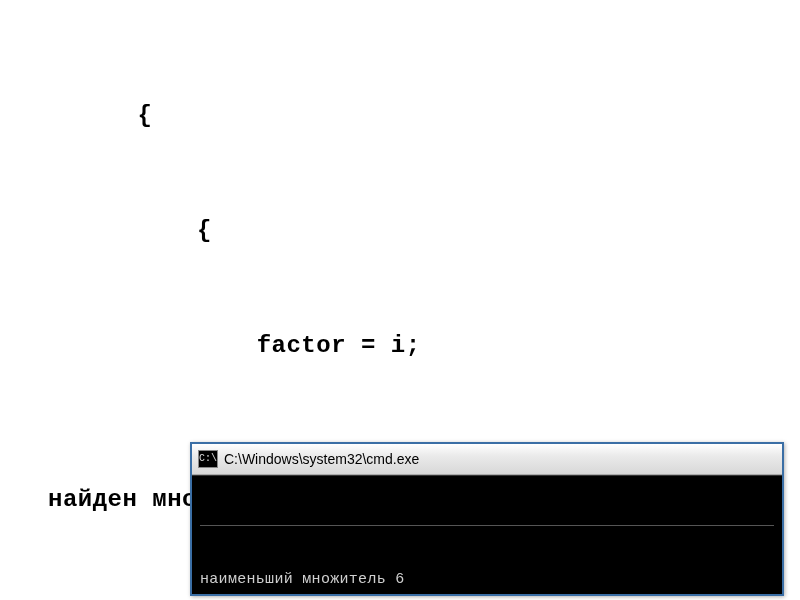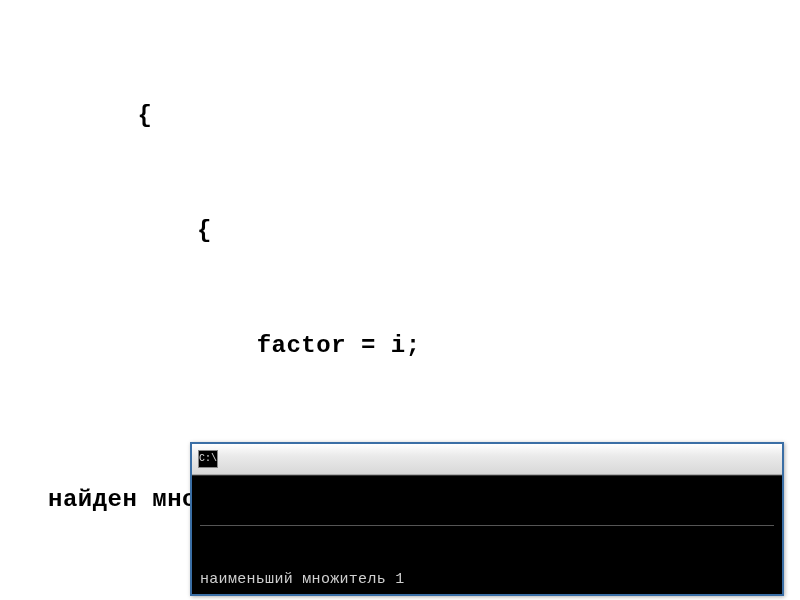--- a/index.html
+++ b/index.html
@@ -92,19 +92,20 @@
   
   
   
   
   
 </div>
 
 <div class="terminal-window">
   <div class="titlebar">
     <span class="cmd-icon">C:\</span>
+    <span>C:\Windows\system32\cmd.exe</span>
   </div>
   <div class="terminal-body">
     <div class="terminal-divider"></div>
-    <div>наименьший множитель 1</div>
+    <div>наименьший множитель 6</div>
     
   </div>
 </div>
 
 </body></html>

